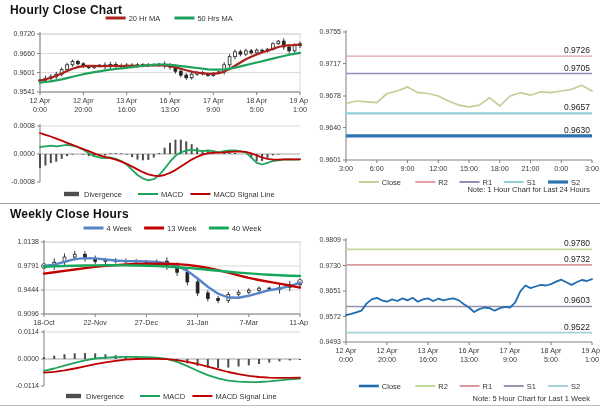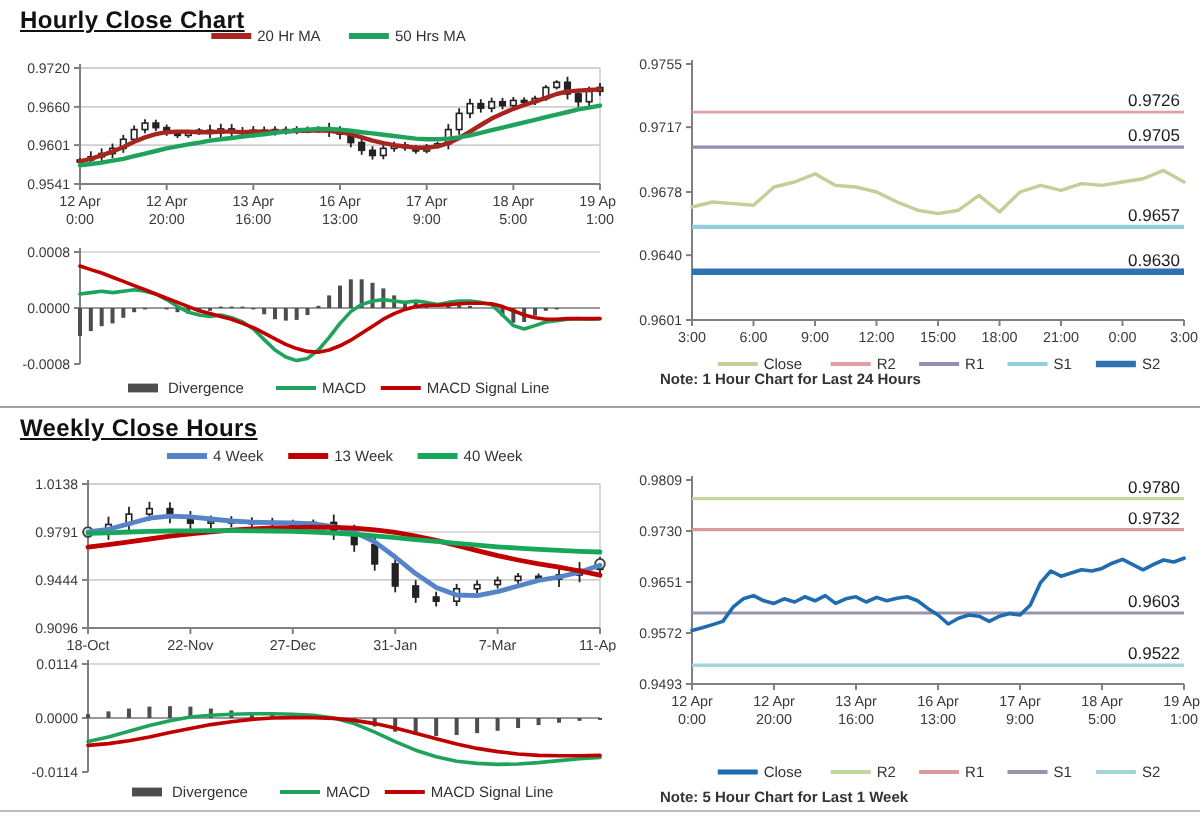--- a/index.html
+++ b/index.html
@@ -1,20 +1,20 @@
 <!DOCTYPE html>
 <html><head>
 <meta charset="utf-8">
 <style>
   html,body{margin:0;padding:0;background:#ffffff;}
   body{width:600px;height:413px;overflow:hidden;position:relative;
        font-family:"Liberation Sans","DejaVu Sans",sans-serif;color:#222;}
   .abs{position:absolute;}
-  .section-title{font-size:12px;font-weight:bold;color:#111;letter-spacing:.2px;text-decoration:underline;}
-  .note{font-size:7.5px;font-weight:bold;color:#333;text-align:left;}
+  .section-title{font-size:12px;font-weight:bold;color:#111;letter-spacing:.2px;}
+  .note{font-size:7.5px;font-weight:normal;color:#333;text-align:right;}
   .divider{height:0;border-top:1px solid #9aa0a6;left:0;width:600px;}
   .divider.light{border-top:1px solid #b9bec6;}
   svg{display:block;}
   svg text{font-family:"Liberation Sans","DejaVu Sans",sans-serif;}
 </style>
 </head>
 <body>
 
 <div class="abs section-title" style="left:10px;top:3px;">Hourly Close Chart</div>
 

